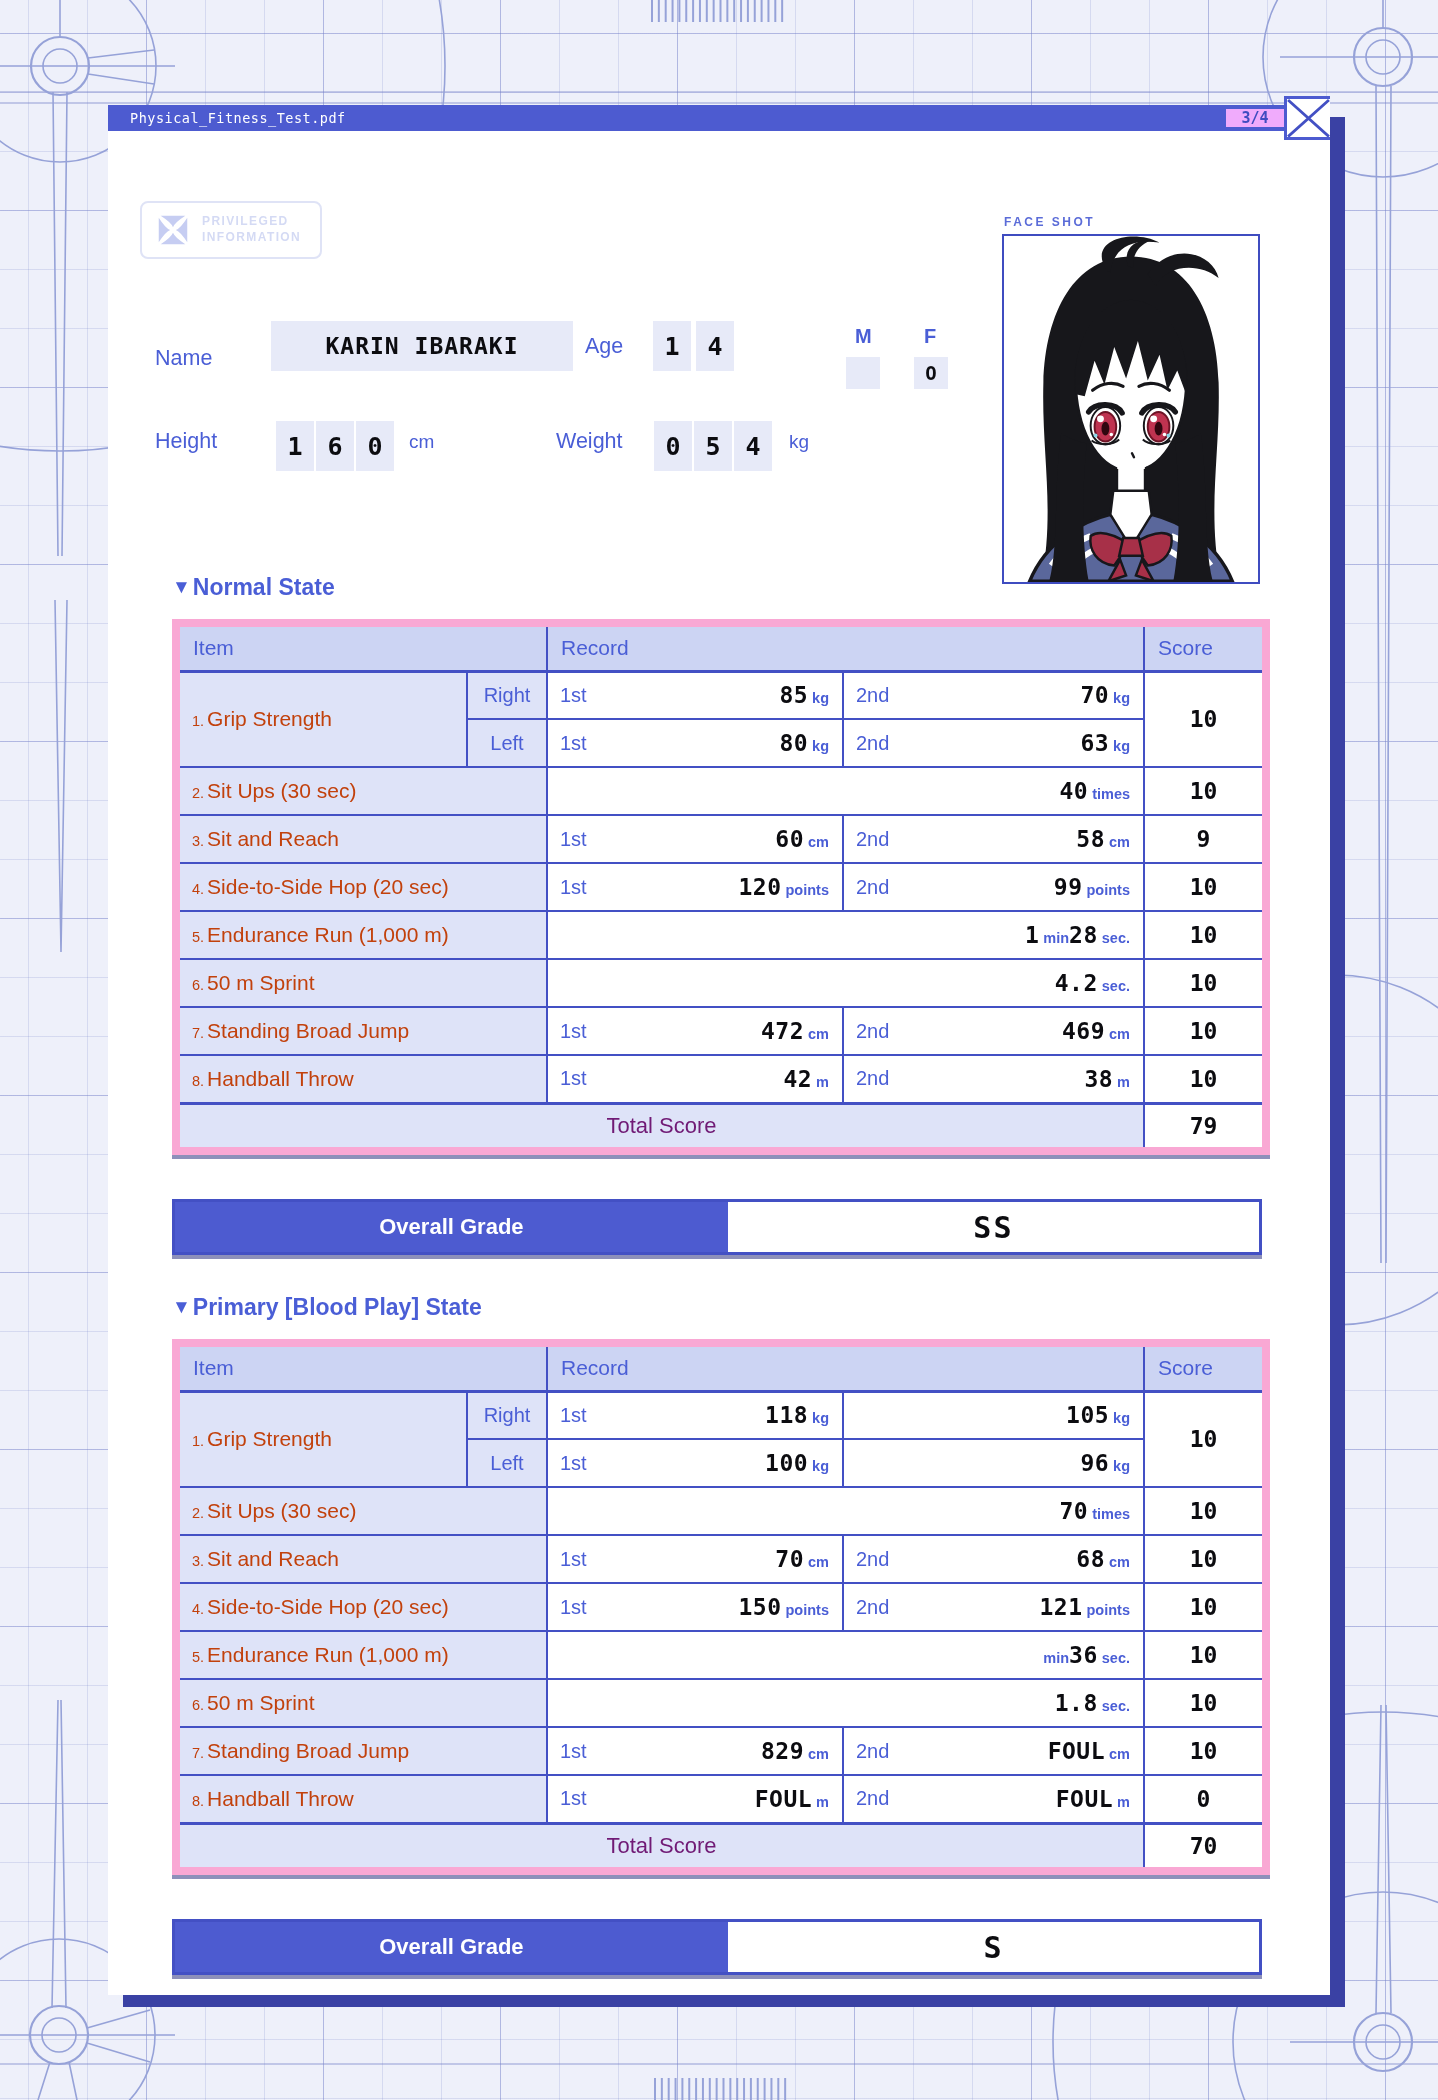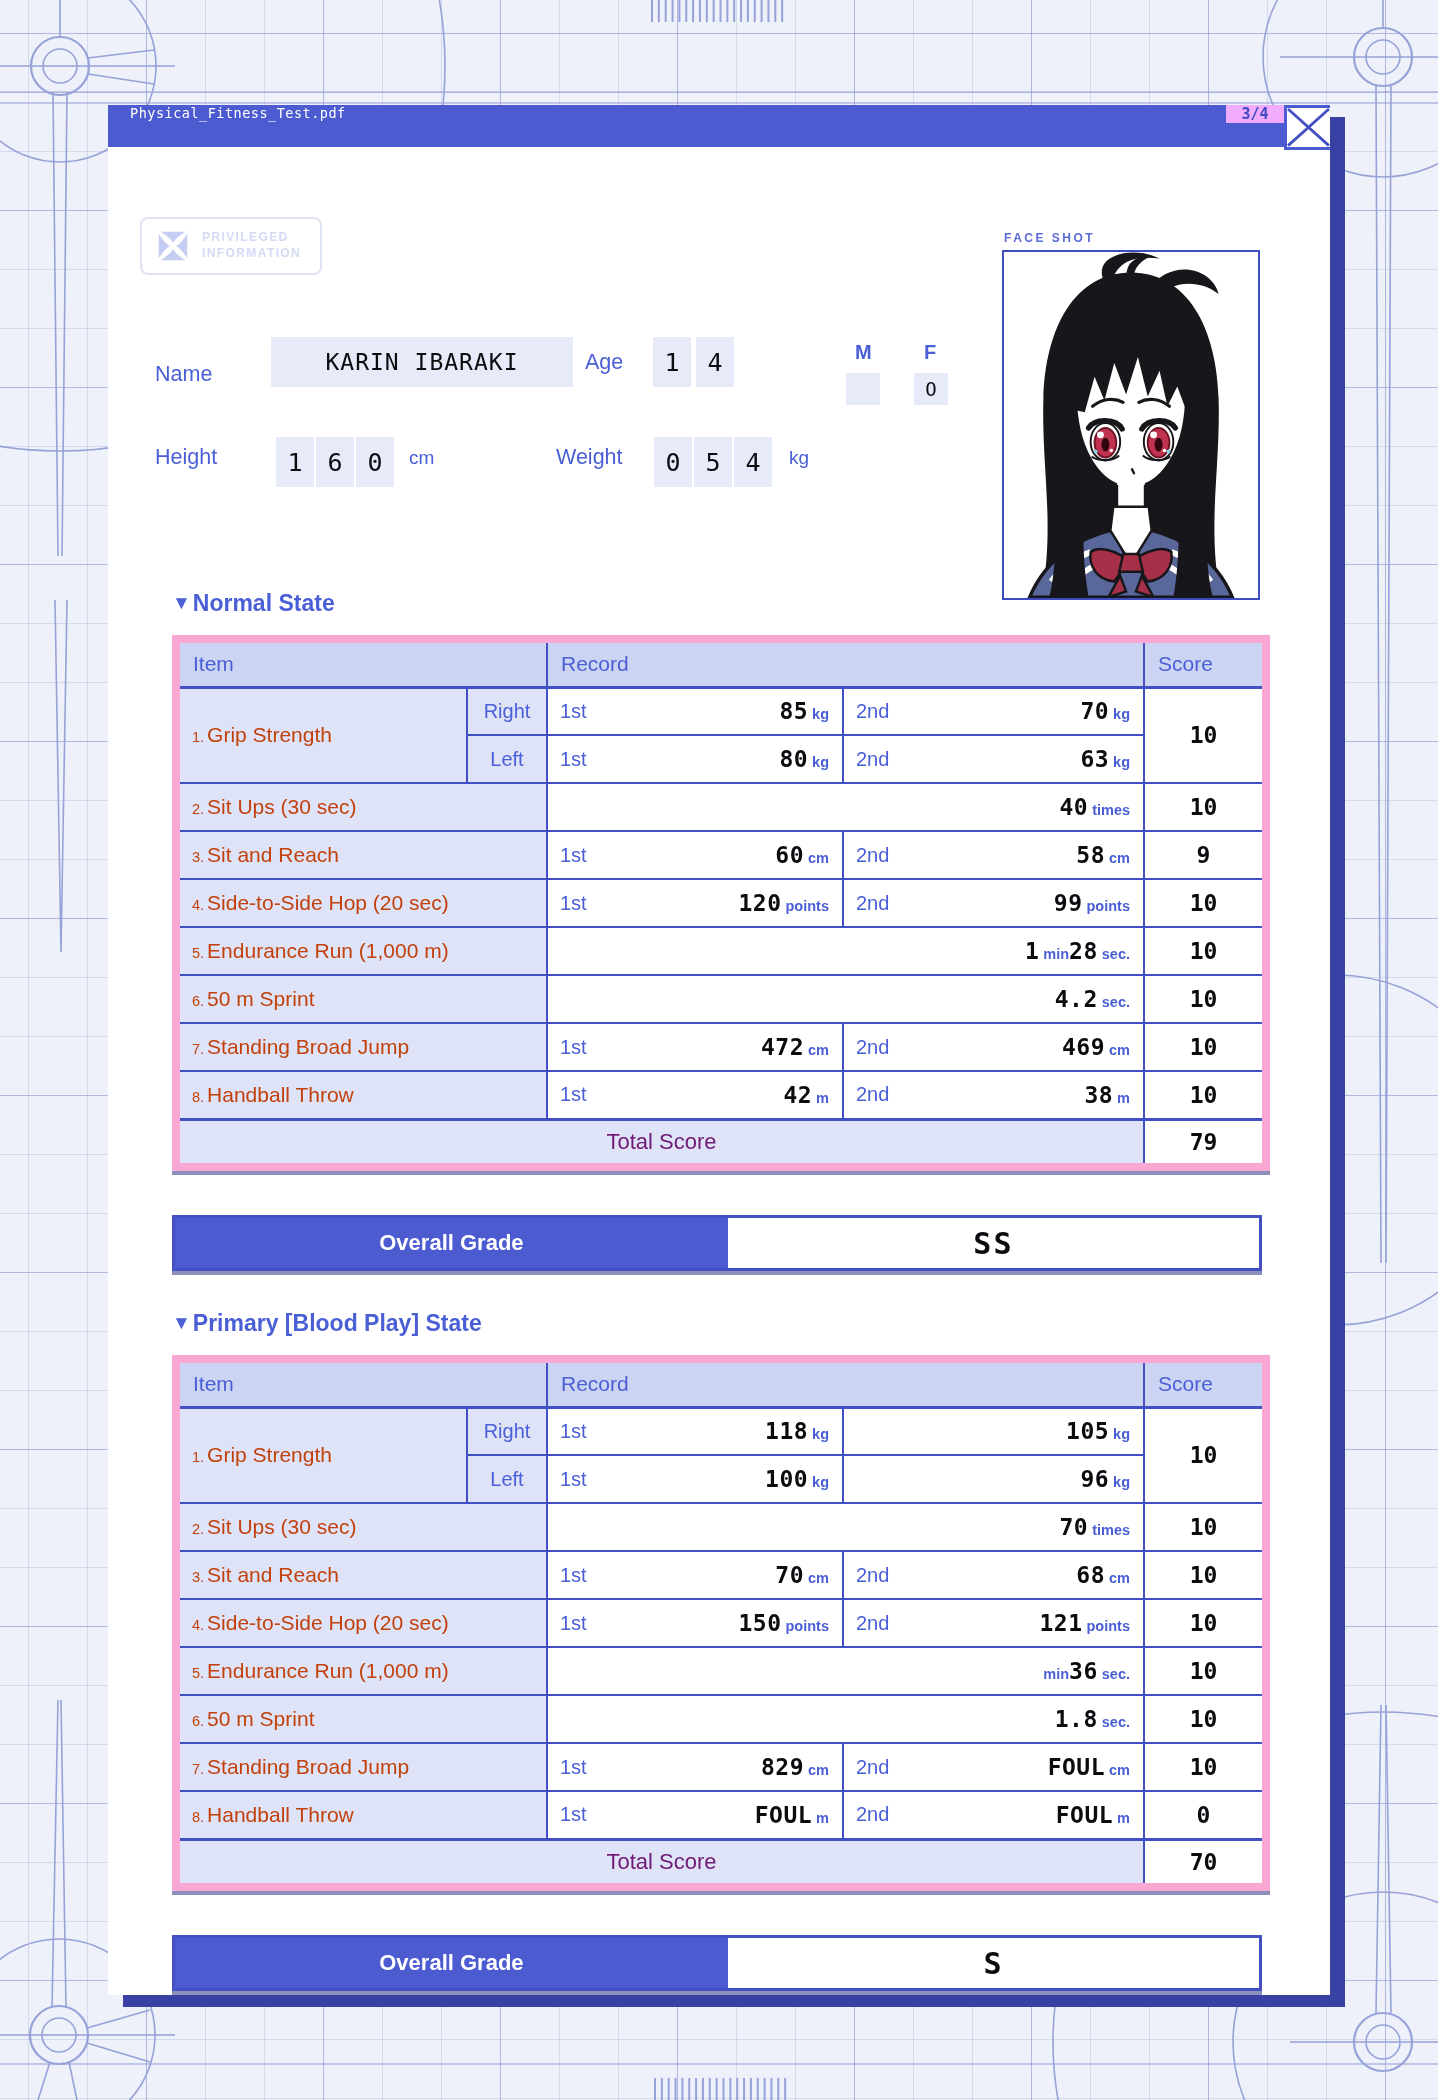--- a/index.html
+++ b/index.html
@@ -14,21 +14,21 @@
       linear-gradient(to right, rgba(116,128,200,.20) 1px, transparent 1px),
       linear-gradient(to bottom, rgba(116,128,200,.20) 1px, transparent 1px);
     background-size:177px 177px,177px 177px,59px 59px,59px 59px;
     background-position:-31px 33px,-31px 33px,-31px 33px,-31px 33px;
   }
   .bg-deco{position:absolute;left:0;top:0;z-index:0}
 
   
   .doc{position:absolute;left:108px;top:105px;width:1222px;height:1890px;
     background:#fff;box-shadow:15px 12px 0 #3a41a4;z-index:2}
-  .titlebar{height:42px;background:#4d5bd0;display:flex;align-items:flex-start}
+  .titlebar{height:26px;background:#4d5bd0;display:flex;align-items:center}
   .doc-title{flex:1;display:flex;align-items:center;padding-left:22px;color:#fff;
     font-family:"DejaVu Sans Mono",monospace;font-size:13.5px;letter-spacing:.5px}
   .page-box{width:58px;background:#f0abfc;color:#3f4cc0;display:flex;align-items:center;justify-content:center;
     font-family:"DejaVu Sans Mono",monospace;font-weight:bold;font-size:15px}
   .close-btn{width:46px;background:#fff;border:3px solid #4d5bd0;border-right:none;padding:0;cursor:pointer;display:flex;align-items:center;justify-content:center}
   .close-btn svg{width:100%;height:100%;display:block}
 
   .doc-body{position:relative;width:100%;height:calc(100% - 42px)}
 
   
@@ -37,21 +37,21 @@
   .badge-text{color:#d4daf4;font-weight:bold;font-size:12px;letter-spacing:1.4px;line-height:1.3}
 
   
   .photo-label{position:absolute;left:896px;top:84px;color:#5b6cd8;font-size:12px;font-weight:bold;letter-spacing:2.5px}
   .photo{position:absolute;left:894px;top:103px;width:258px;height:350px;border:2.5px solid #3f4cc0;background:#fff}
   .photo svg{display:block;width:100%;height:100%}
 
   
   .f-label{position:absolute;color:#4a5ed6;font-size:21.5px;font-weight:500}
   .field-box{position:absolute;background:#e7eaf8;display:flex;align-items:center;justify-content:center;
-    font-family:"DejaVu Sans Mono",monospace;font-weight:normal;color:#0c0c10}
+    font-family:"DejaVu Sans Mono",monospace;font-weight:bold;color:#0c0c10}
   .name-box{left:163px;top:190px;width:302px;height:50px;font-size:23px;letter-spacing:1px}
   .digit{width:38px;height:50px;font-size:25px}
   .sex-label{font-size:20px;font-weight:bold}
   .sex-box{width:34px;height:32px;font-size:19px}
   .unit-label{position:absolute;color:#4a5ed6;font-size:19px;font-weight:500}
 
   
   .state-section{position:absolute;left:64px;width:1090px}
   .sec-0{top:438px}.sec-1{top:1158px}
   .sec-title{color:#4a5ed6;font-size:23px;font-weight:bold;height:36px;margin-bottom:14px;display:flex;align-items:center}

